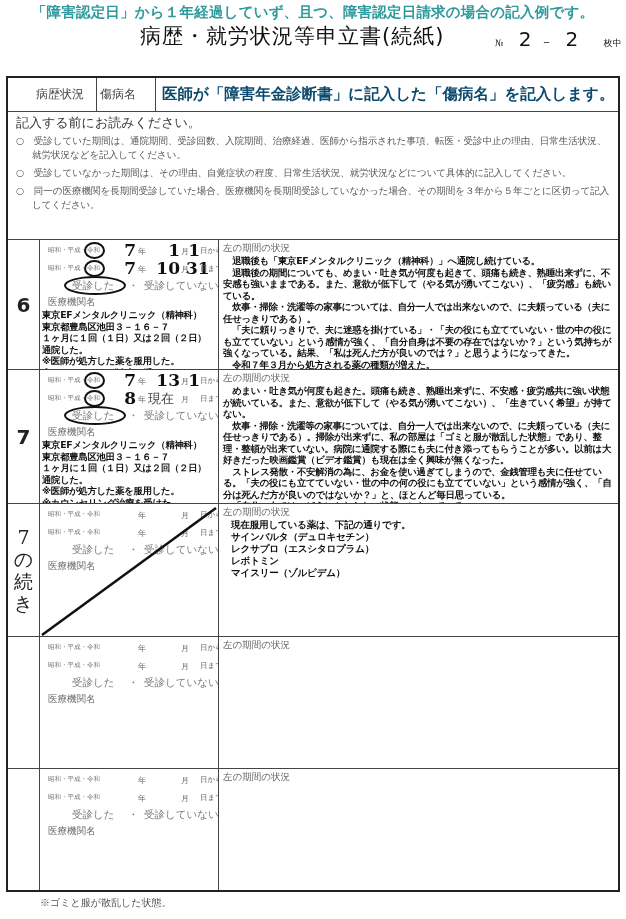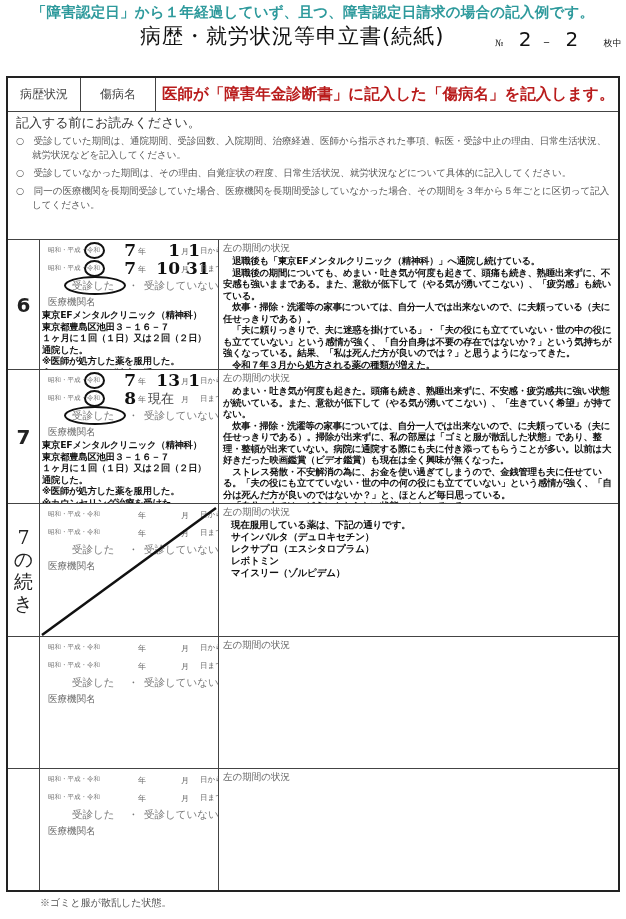--- a/index.html
+++ b/index.html
@@ -18,21 +18,21 @@
   .page-no .small { font-size: 9px; margin-left: 20px; }
 
   .form { position: absolute; left: 6px; top: 76px; width: 614px; height: 816px;
           border: 2px solid #222; box-sizing: border-box; }
 
   .hdr-row { position: absolute; left: 0; top: 0; width: 610px; height: 33px; border-bottom: 1px solid #444; }
   .hdr-cell { position: absolute; top: 0; height: 33px; display: flex; align-items: center; justify-content: center;
               font-size: 12px; color: #444; border-right: 1px solid #444; box-sizing: border-box; }
   .hdr-value { position: absolute; left: 148px; top: 0; height: 33px; display: flex; align-items: center;
                padding-left: 6px; font-family: "DejaVu Sans", sans-serif; font-weight: bold;
-               font-size: 15.5px; color: #b91c1c; white-space: nowrap; }
+               font-size: 15.5px; color: #0c4a6e; white-space: nowrap; }
 
   .notes { position: absolute; left: 0; top: 33px; width: 610px; height: 129px; border-bottom: 1px solid #444;
            padding: 3px 8px; box-sizing: border-box; }
   .notes-title { font-size: 13px; color: #333; margin-bottom: 2px; }
   .note { font-size: 9.5px; color: #555; line-height: 14px; margin-bottom: 4px; padding-left: 16px; text-indent: -16px; }
   .note u { text-decoration: underline; }
 
   .row { position: absolute; left: 0; width: 610px; border-bottom: 1px solid #444; box-sizing: border-box; }
   .row.last { border-bottom: none; }
   .num-col { position: absolute; left: 0; top: 0; width: 31px; height: 100%; border-right: 1px solid #444;
@@ -84,21 +84,21 @@
   <span class="no-lbl">№</span>
   <span class="big">2</span>
   <span class="dash">－</span>
   <span class="big">2</span>
   <span class="small">枚中</span>
 </div>
 
 <div class="form">
 
   <div class="hdr-row">
-    <div class="hdr-cell" style="left:0;width:73px;">病歴状況</div>
+    <div class="hdr-cell" style="left:16px;width:73px;">病歴状況</div>
     <div class="hdr-cell" style="left:73px;width:75px;">傷病名</div>
     <div class="hdr-value">医師が「障害年金診断書」に記入した「傷病名」を記入します。</div>
   </div>
 
   <div class="notes">
     <div class="notes-title">記入する前にお読みください。</div>
     <div class="note"><span>○</span>　<span>受診していた期間は、通院期間、受診回数、入院期間、治療経過、医師から指示された事項、転医・受診中止の理由、日常生活状況、就労状況などを記入してください。</span></div>
     <div class="note"><span>○</span>　<span>受診していなかった期間は、その理由、自覚症状の程度、日常生活状況、就労状況などについて具体的に記入してください。</span></div>
     <div class="note"><span>○</span>　<span>同一の医療機関を長期間受診していた場合、医療機関を長期間受診していなかった場合、その期間を３年から５年ごとに区切って記入してください。</span></div>
   </div>

